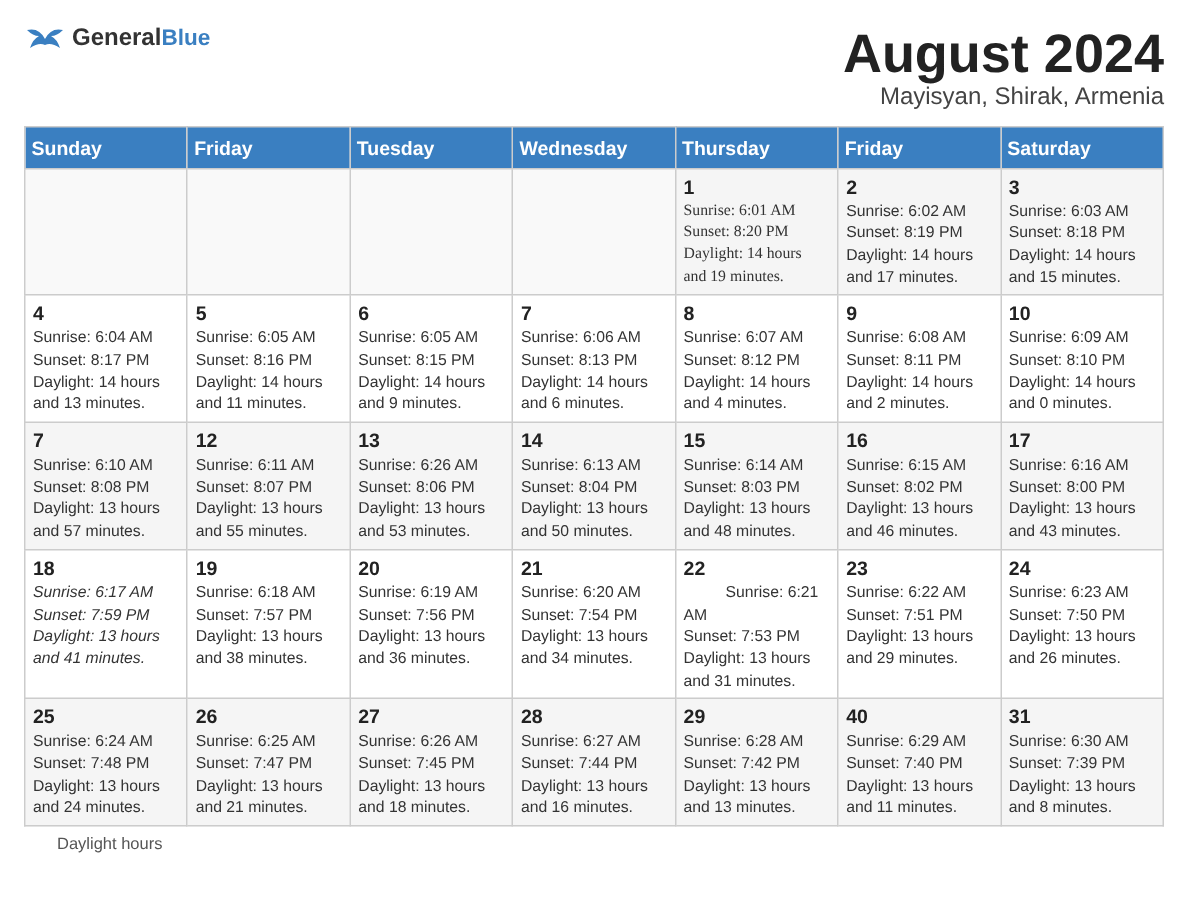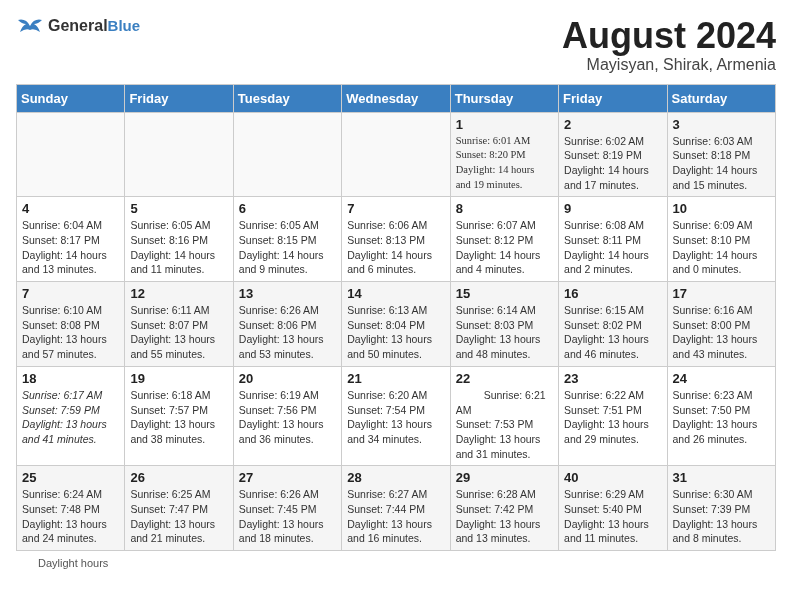--- a/index.html
+++ b/index.html
@@ -254,21 +254,21 @@
 and 18 minutes.</span></td>
         <td><span class="day-number">28</span><span class="day-info" style="white-space: pre-line;">Sunrise: 6:27 AM
 Sunset: 7:44 PM
 Daylight: 13 hours
 and 16 minutes.</span></td>
         <td><span class="day-number">29</span><span class="day-info" style="white-space: pre-line;">Sunrise: 6:28 AM
 Sunset: 7:42 PM
 Daylight: 13 hours
 and 13 minutes.</span></td>
         <td><span class="day-number">40</span><span class="day-info" style="white-space: pre-line;">Sunrise: 6:29 AM
-Sunset: 5:40 PM
+Sunset: 7:40 PM
 Daylight: 13 hours
 and 11 minutes.</span></td>
         <td><span class="day-number">31</span><span class="day-info" style="white-space: pre-line;">Sunrise: 6:30 AM
 Sunset: 7:39 PM
 Daylight: 13 hours
 and 8 minutes.</span></td>
       </tr>
     </tbody>
 </table>
 

